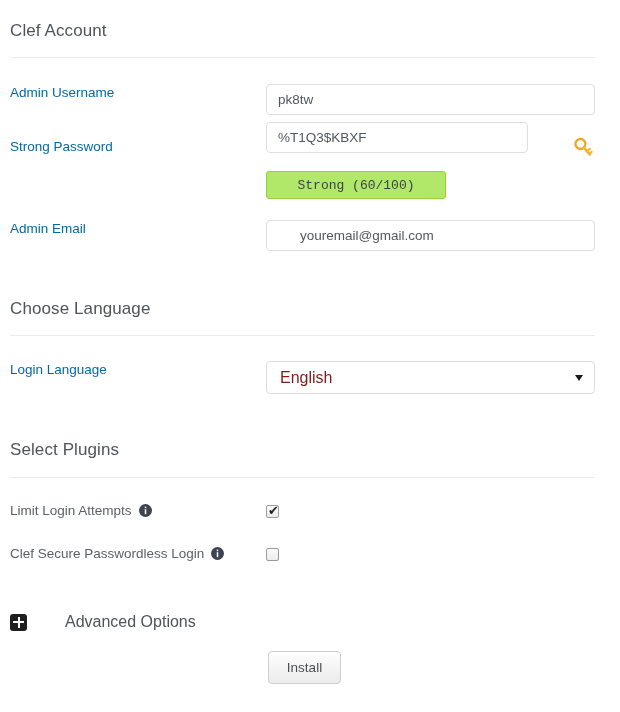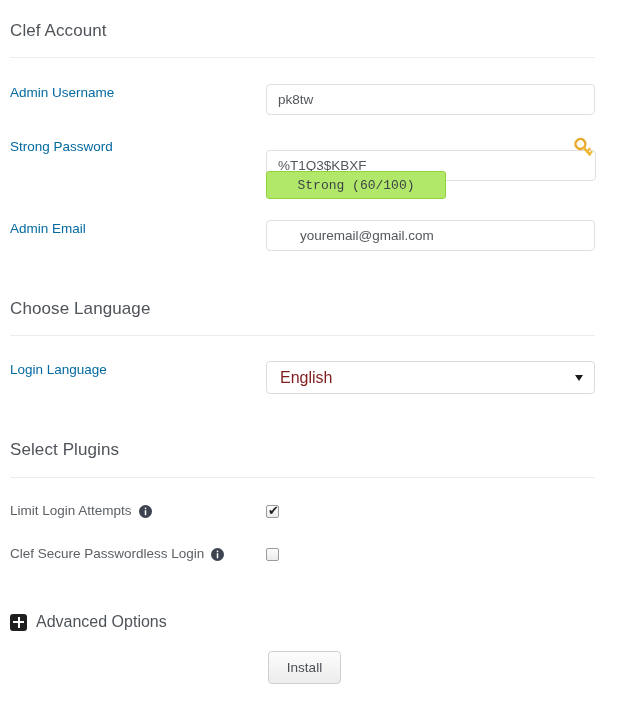--- a/index.html
+++ b/index.html
@@ -113,21 +113,21 @@
   }
 
   
   .plugin-label {
     position: absolute;
     left: 10px;
     font-size: 13.5px;
     color: #5c6166;
     white-space: nowrap;
     display: flex;
-    align-items: flex-end;
+    align-items: center;
   }
   .info-icon {
     display: inline-block;
     width: 13px;
     height: 13px;
     margin-left: 7px;
     vertical-align: -2px;
   }
   .checkbox {
     position: absolute;
@@ -150,20 +150,21 @@
     font-family: "DejaVu Sans", sans-serif;
   }
 
   
   .advanced-row {
     position: absolute;
     left: 10px;
     display: flex;
     align-items: center;
     cursor: pointer;
+    gap: 29px;
   }
   .plus-box {
     width: 17px;
     height: 17px;
     background: #1f1f1f;
     border-radius: 3px;
     position: relative;
     flex: 0 0 auto;
   }
   .plus-box::before,
@@ -202,21 +203,21 @@
 
 <div class="page">
 
   <div class="section-heading" style="top:21px;">Clef Account</div>
   <div class="divider" style="top:57px;"></div>
 
   <div class="field-label" style="top:85px;">Admin Username</div>
   <input class="text-input" style="left: 266px; top: 84px; width: 329px;" type="text" value="pk8tw">
 
   <div class="field-label" style="top:139px;">Strong Password</div>
-  <input class="text-input" style="left: 266px; top: 150px; width: 330px;" type="text" value="%T1Q3$KBXF">
+  <input class="text-input" style="left: 266px; top: 122px; width: 262px;" type="text" value="%T1Q3$KBXF">
 
   <span class="key-icon" style="left:571px; top:135px;">
     <svg viewBox="0 0 26 26" width="26" height="26" aria-hidden="true">
       <g transform="rotate(-42 13 13)">
         <circle cx="13" cy="7.6" r="4.9" fill="none" stroke="#e8a92b" stroke-width="2.5"></circle>
         <circle cx="13" cy="7.6" r="2.1" fill="#fff8e0"></circle>
         <rect x="11.7" y="11.6" width="2.7" height="11.2" fill="#f0b636"></rect>
         <rect x="14.2" y="16.4" width="3.4" height="2.2" fill="#f0b636"></rect>
         <rect x="14.2" y="20.0" width="2.8" height="2.0" fill="#f0b636"></rect>
       </g>

